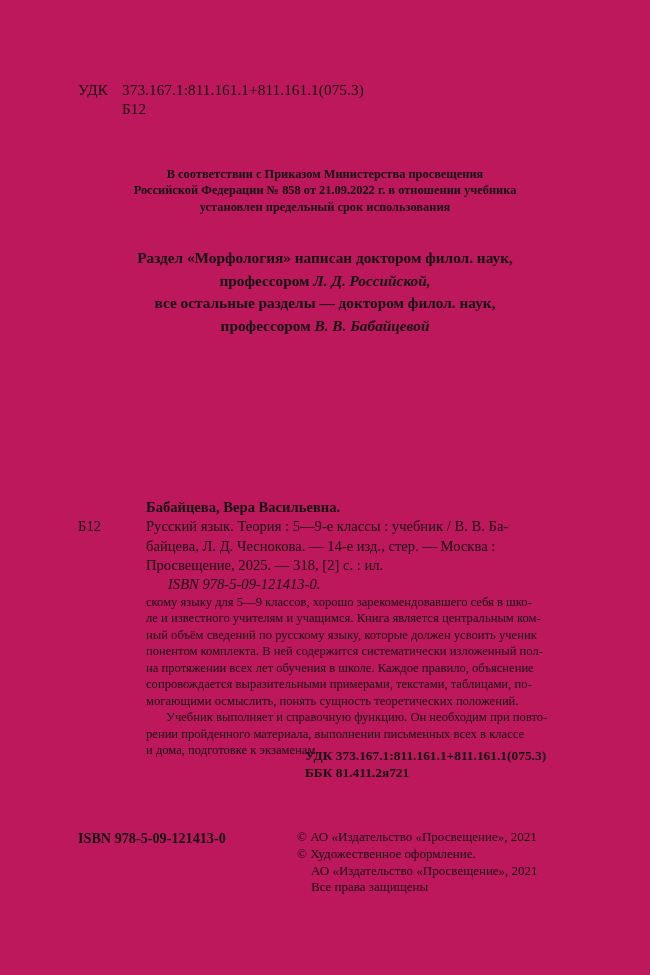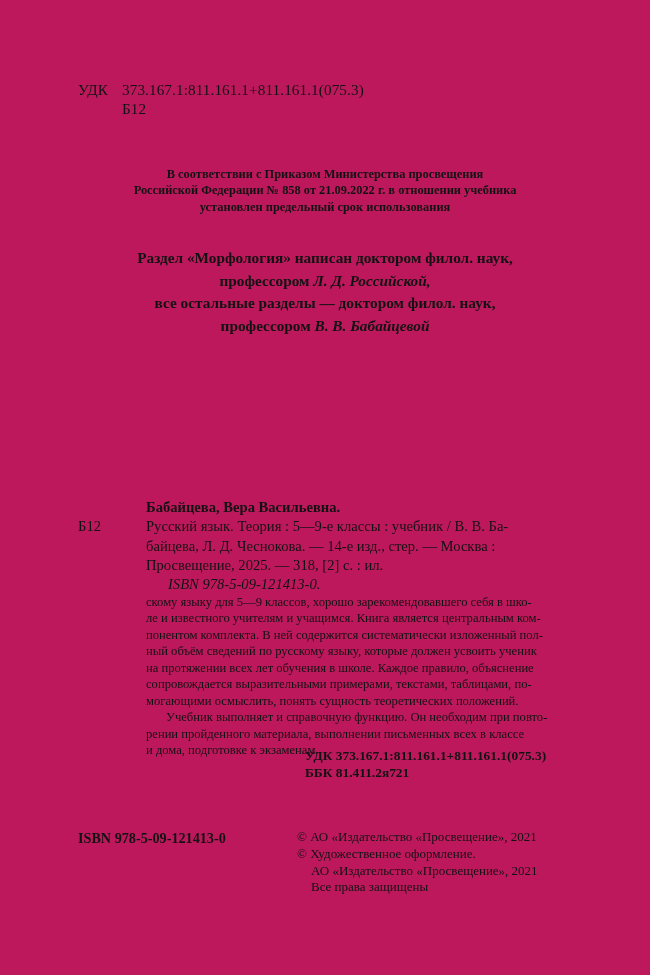--- a/index.html
+++ b/index.html
@@ -200,22 +200,22 @@
       <span class="l">байцева, Л. Д. Чеснокова. — 14-е изд., стер. — Москва :</span>
       <span class="l">Просвещение, 2025. — 318, [2] с. : ил.</span>
     </div>
     <div class="rec-isbn">ISBN 978-5-09-121413-0.</div>
   </div>
 
   <div class="annot">
     <p>
       <span class="l j">скому языку для 5—9 классов, хорошо зарекомендовавшего себя в шко-</span>
       <span class="l j">ле и известного учителям и учащимся. Книга является центральным ком-</span>
+      <span class="l j">ный объём сведений по русскому языку, которые должен усвоить ученик</span>
       <span class="l j">понентом комплекта. В ней содержится систематически изложенный пол-</span>
-      <span class="l j">ный объём сведений по русскому языку, которые должен усвоить ученик</span>
       <span class="l j">на протяжении всех лет обучения в школе. Каждое правило, объяснение</span>
       <span class="l j">сопровождается выразительными примерами, текстами, таблицами, по-</span>
       <span class="l">могающими осмыслить, понять сущность теоретических положений.</span>
     </p>
     <p>
       <span class="l j ind">Учебник выполняет и справочную функцию. Он необходим при повто-</span>
       <span class="l j">рении пройденного материала, выполнении письменных всех в классе</span>
       <span class="l">и дома, подготовке к экзаменам.</span>
     </p>
   </div>

